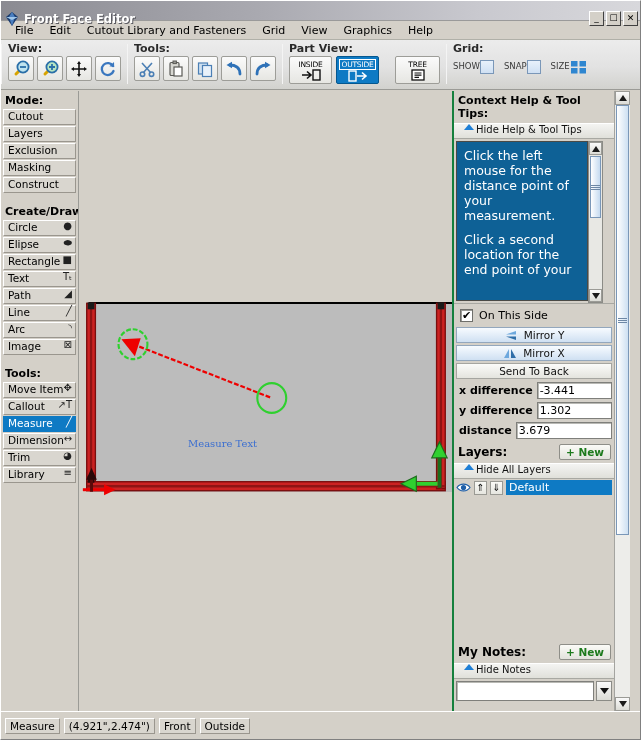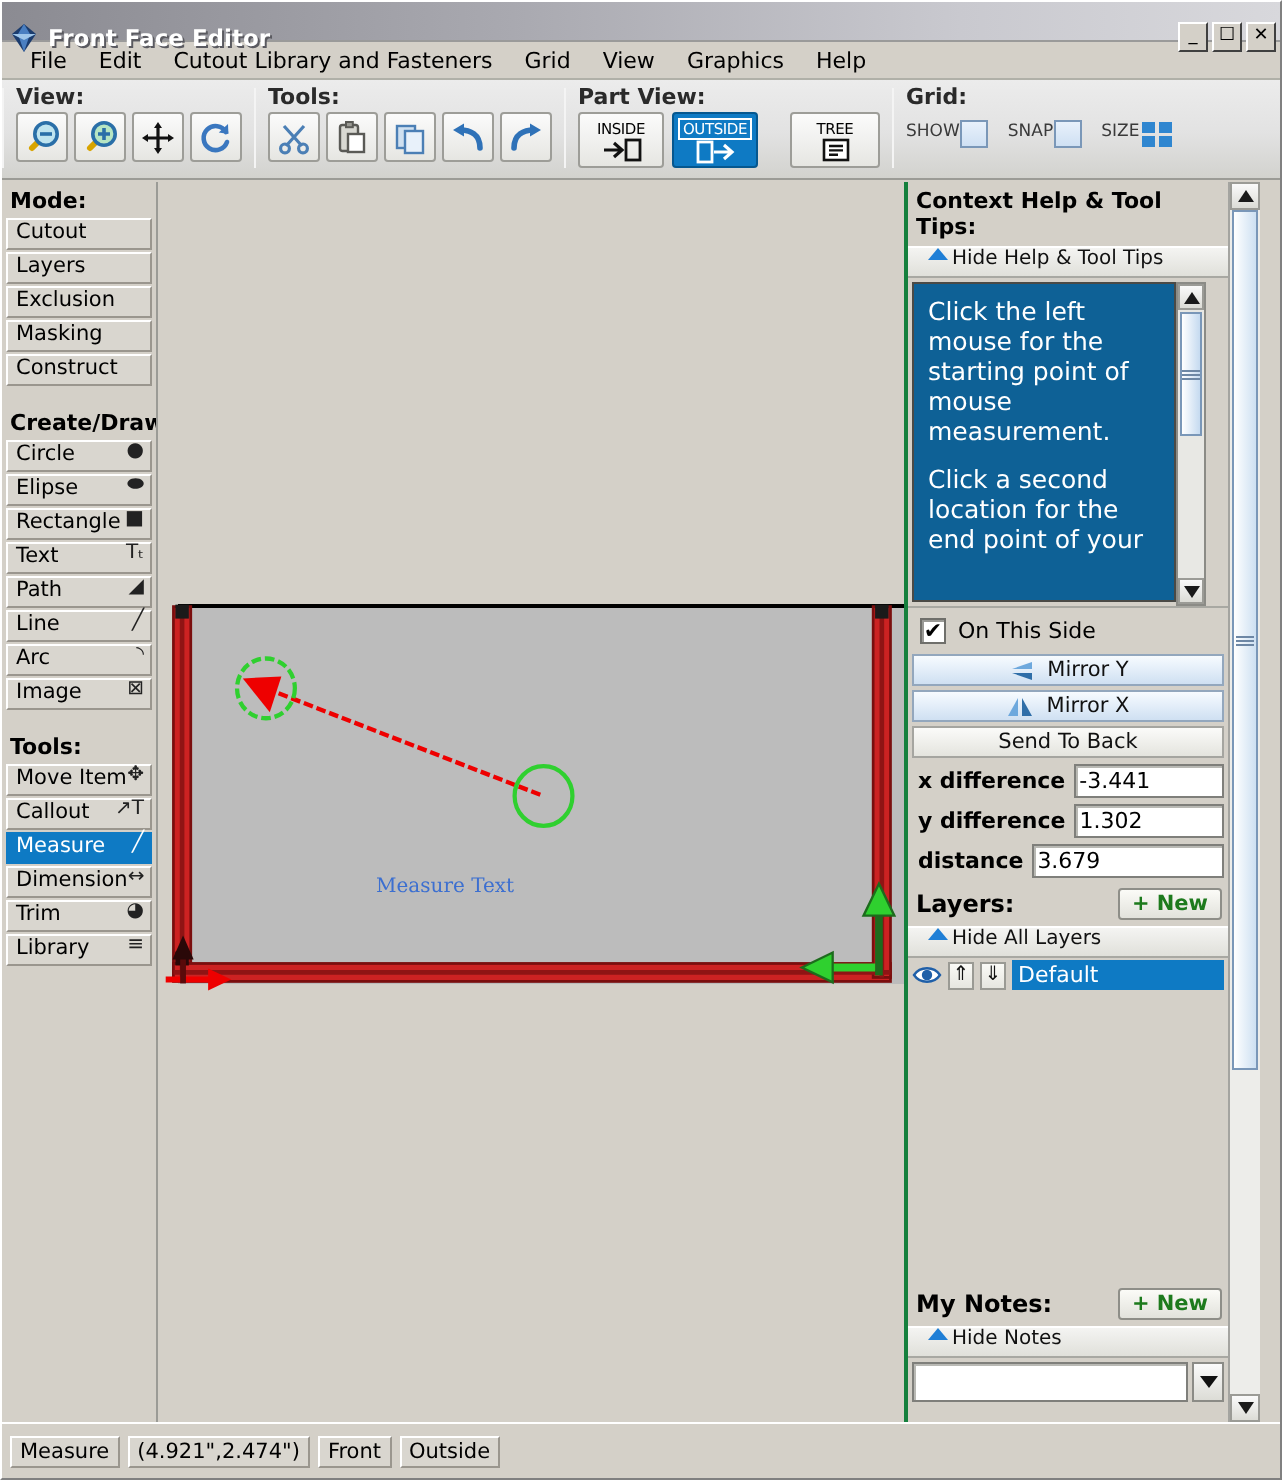--- a/index.html
+++ b/index.html
@@ -674,21 +674,21 @@
 
         <div class="rp-title">Context Help &amp; Tool Tips:</div>
 
         <div class="rp-bar">
           <div class="tri-up"></div>
           <span>Hide Help &amp; Tool Tips</span>
         </div>
 
         <div class="helpbox-wrap">
           <div class="helpbox">
-            <p>Click the left mouse for the starting point of mouse measurement.</p>
+            <p>Click the left mouse for the distance point of your measurement.</p>
             <p>Click a second location for the end point of your</p>
           </div>
           <div class="mini-sb" style="position:relative;">
             <div class="sb-arrow">
               <svg width="8" height="6" viewBox="0 0 8 6">
                   <path d="M4 0 L8 6 L0 6 Z" fill="#1a1a1a"></path>
                 </svg>
             </div>
             <div class="sb-thumb">
               <span class="grip">

